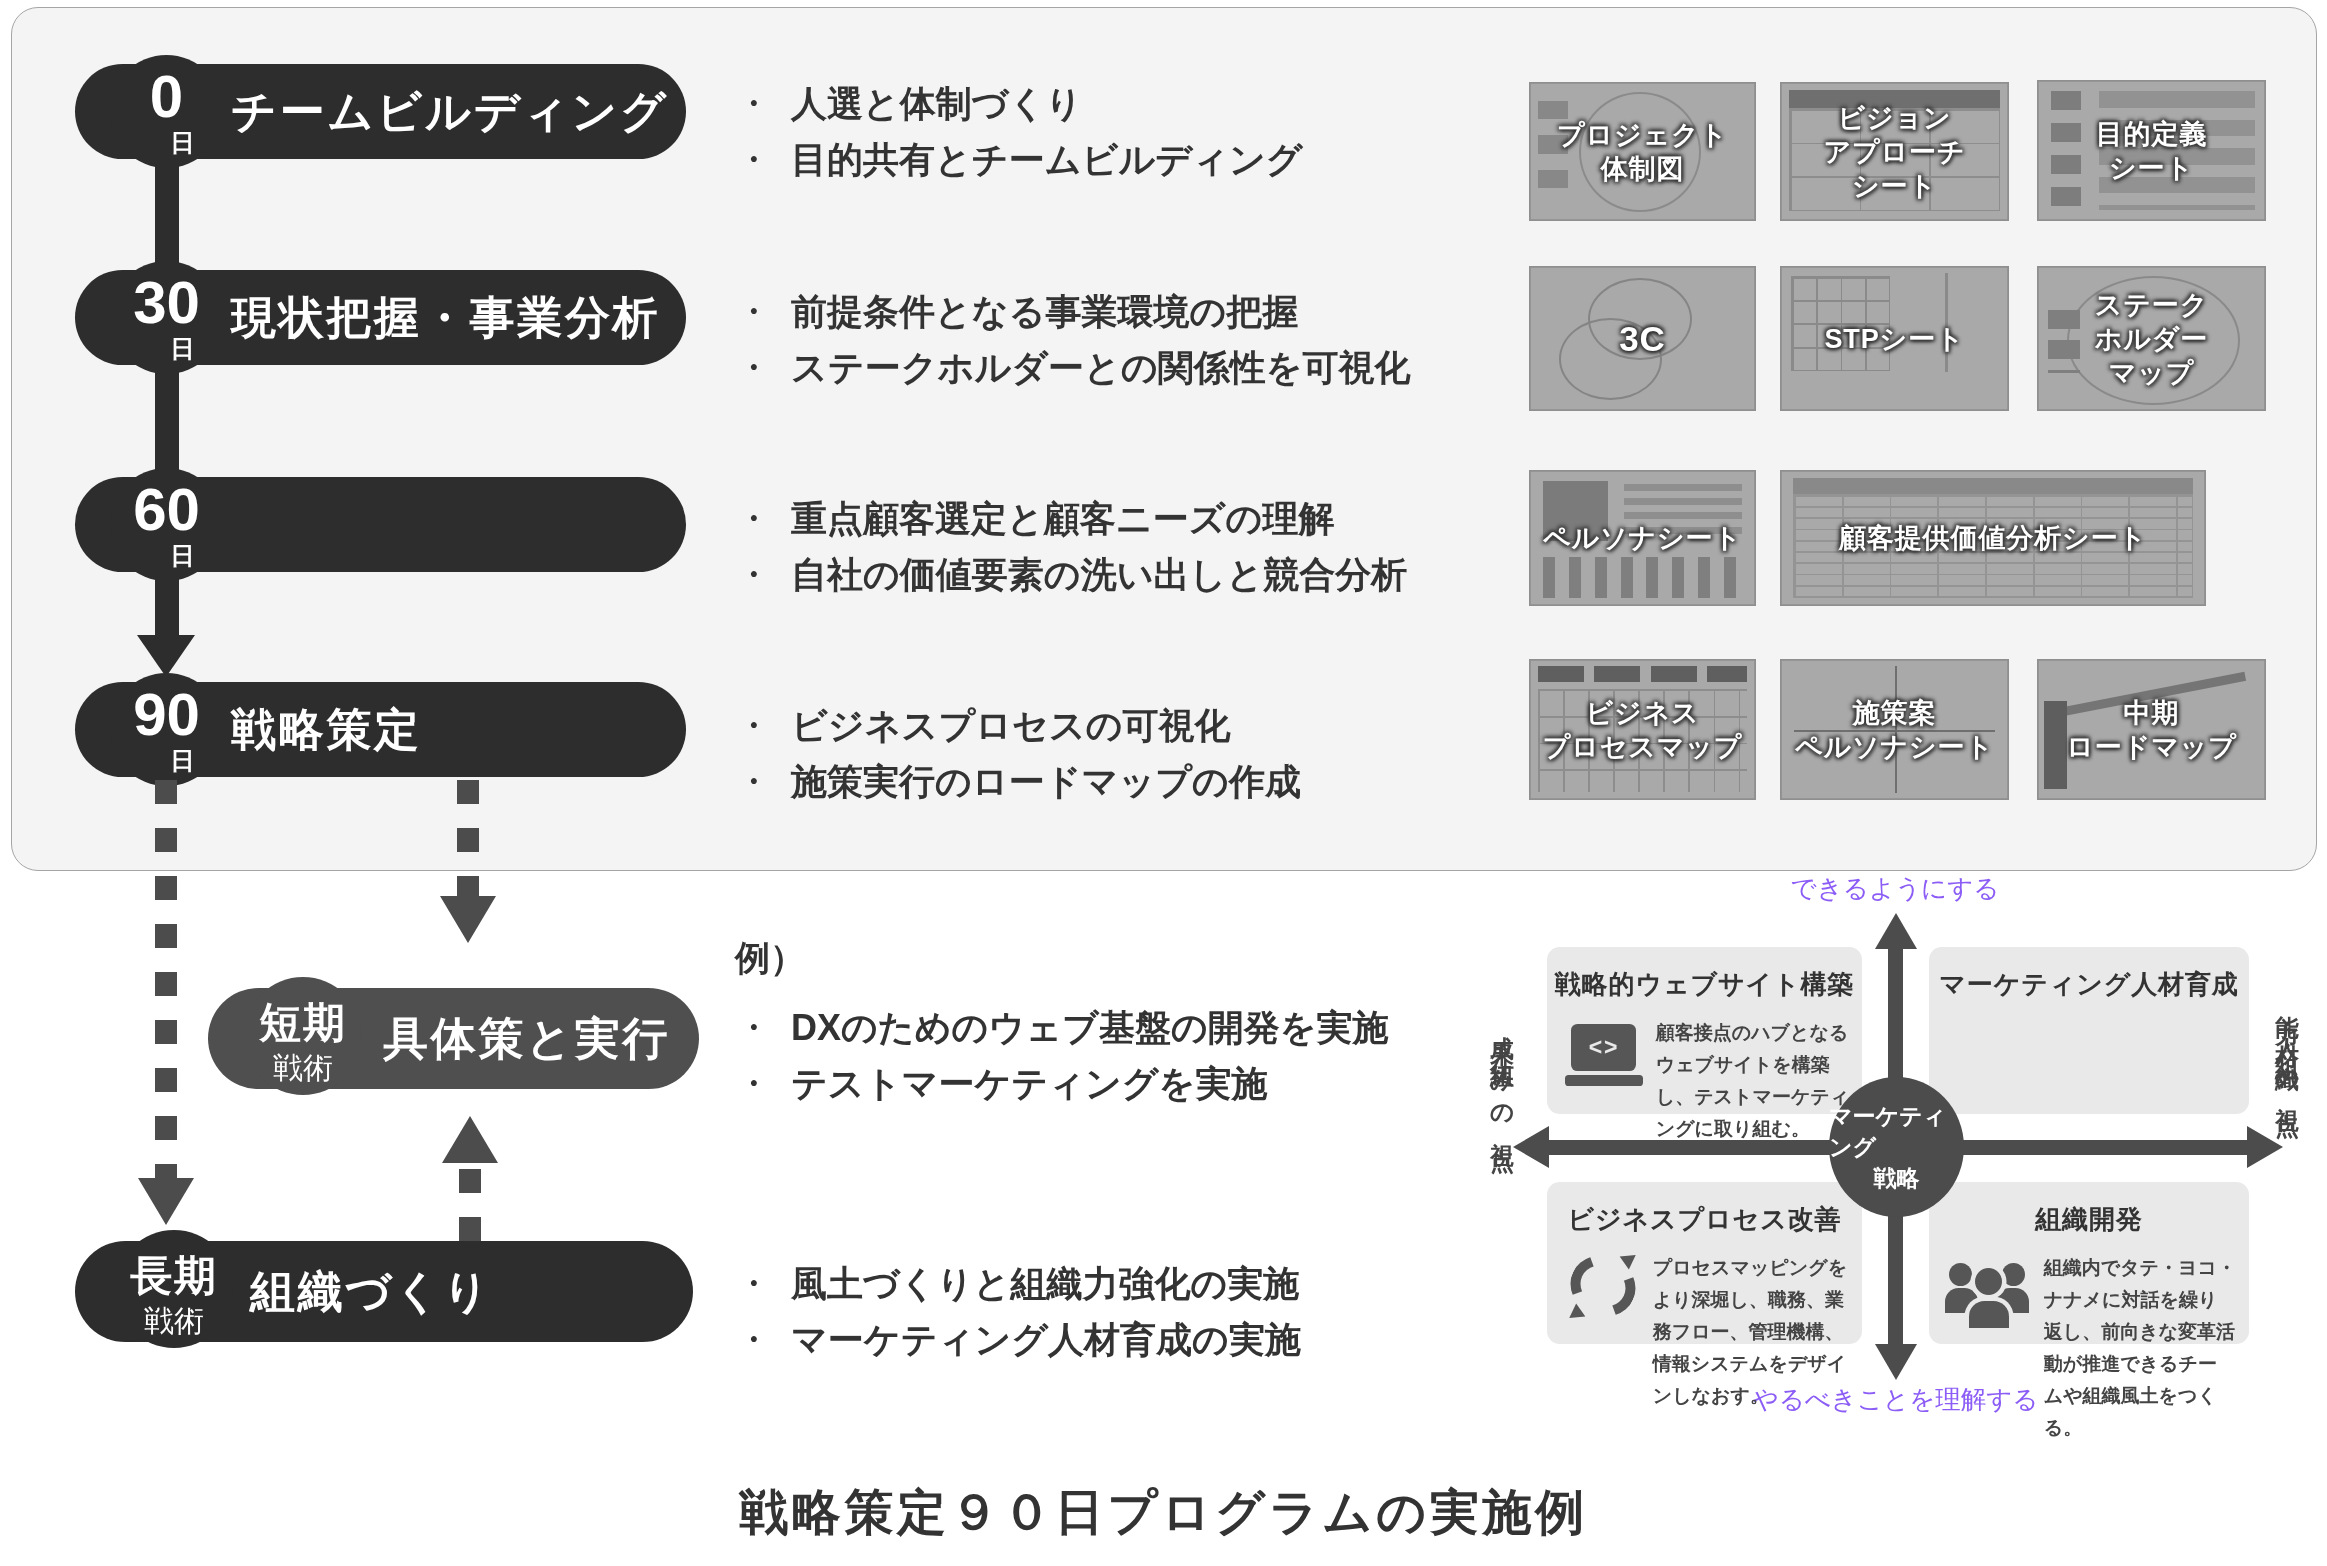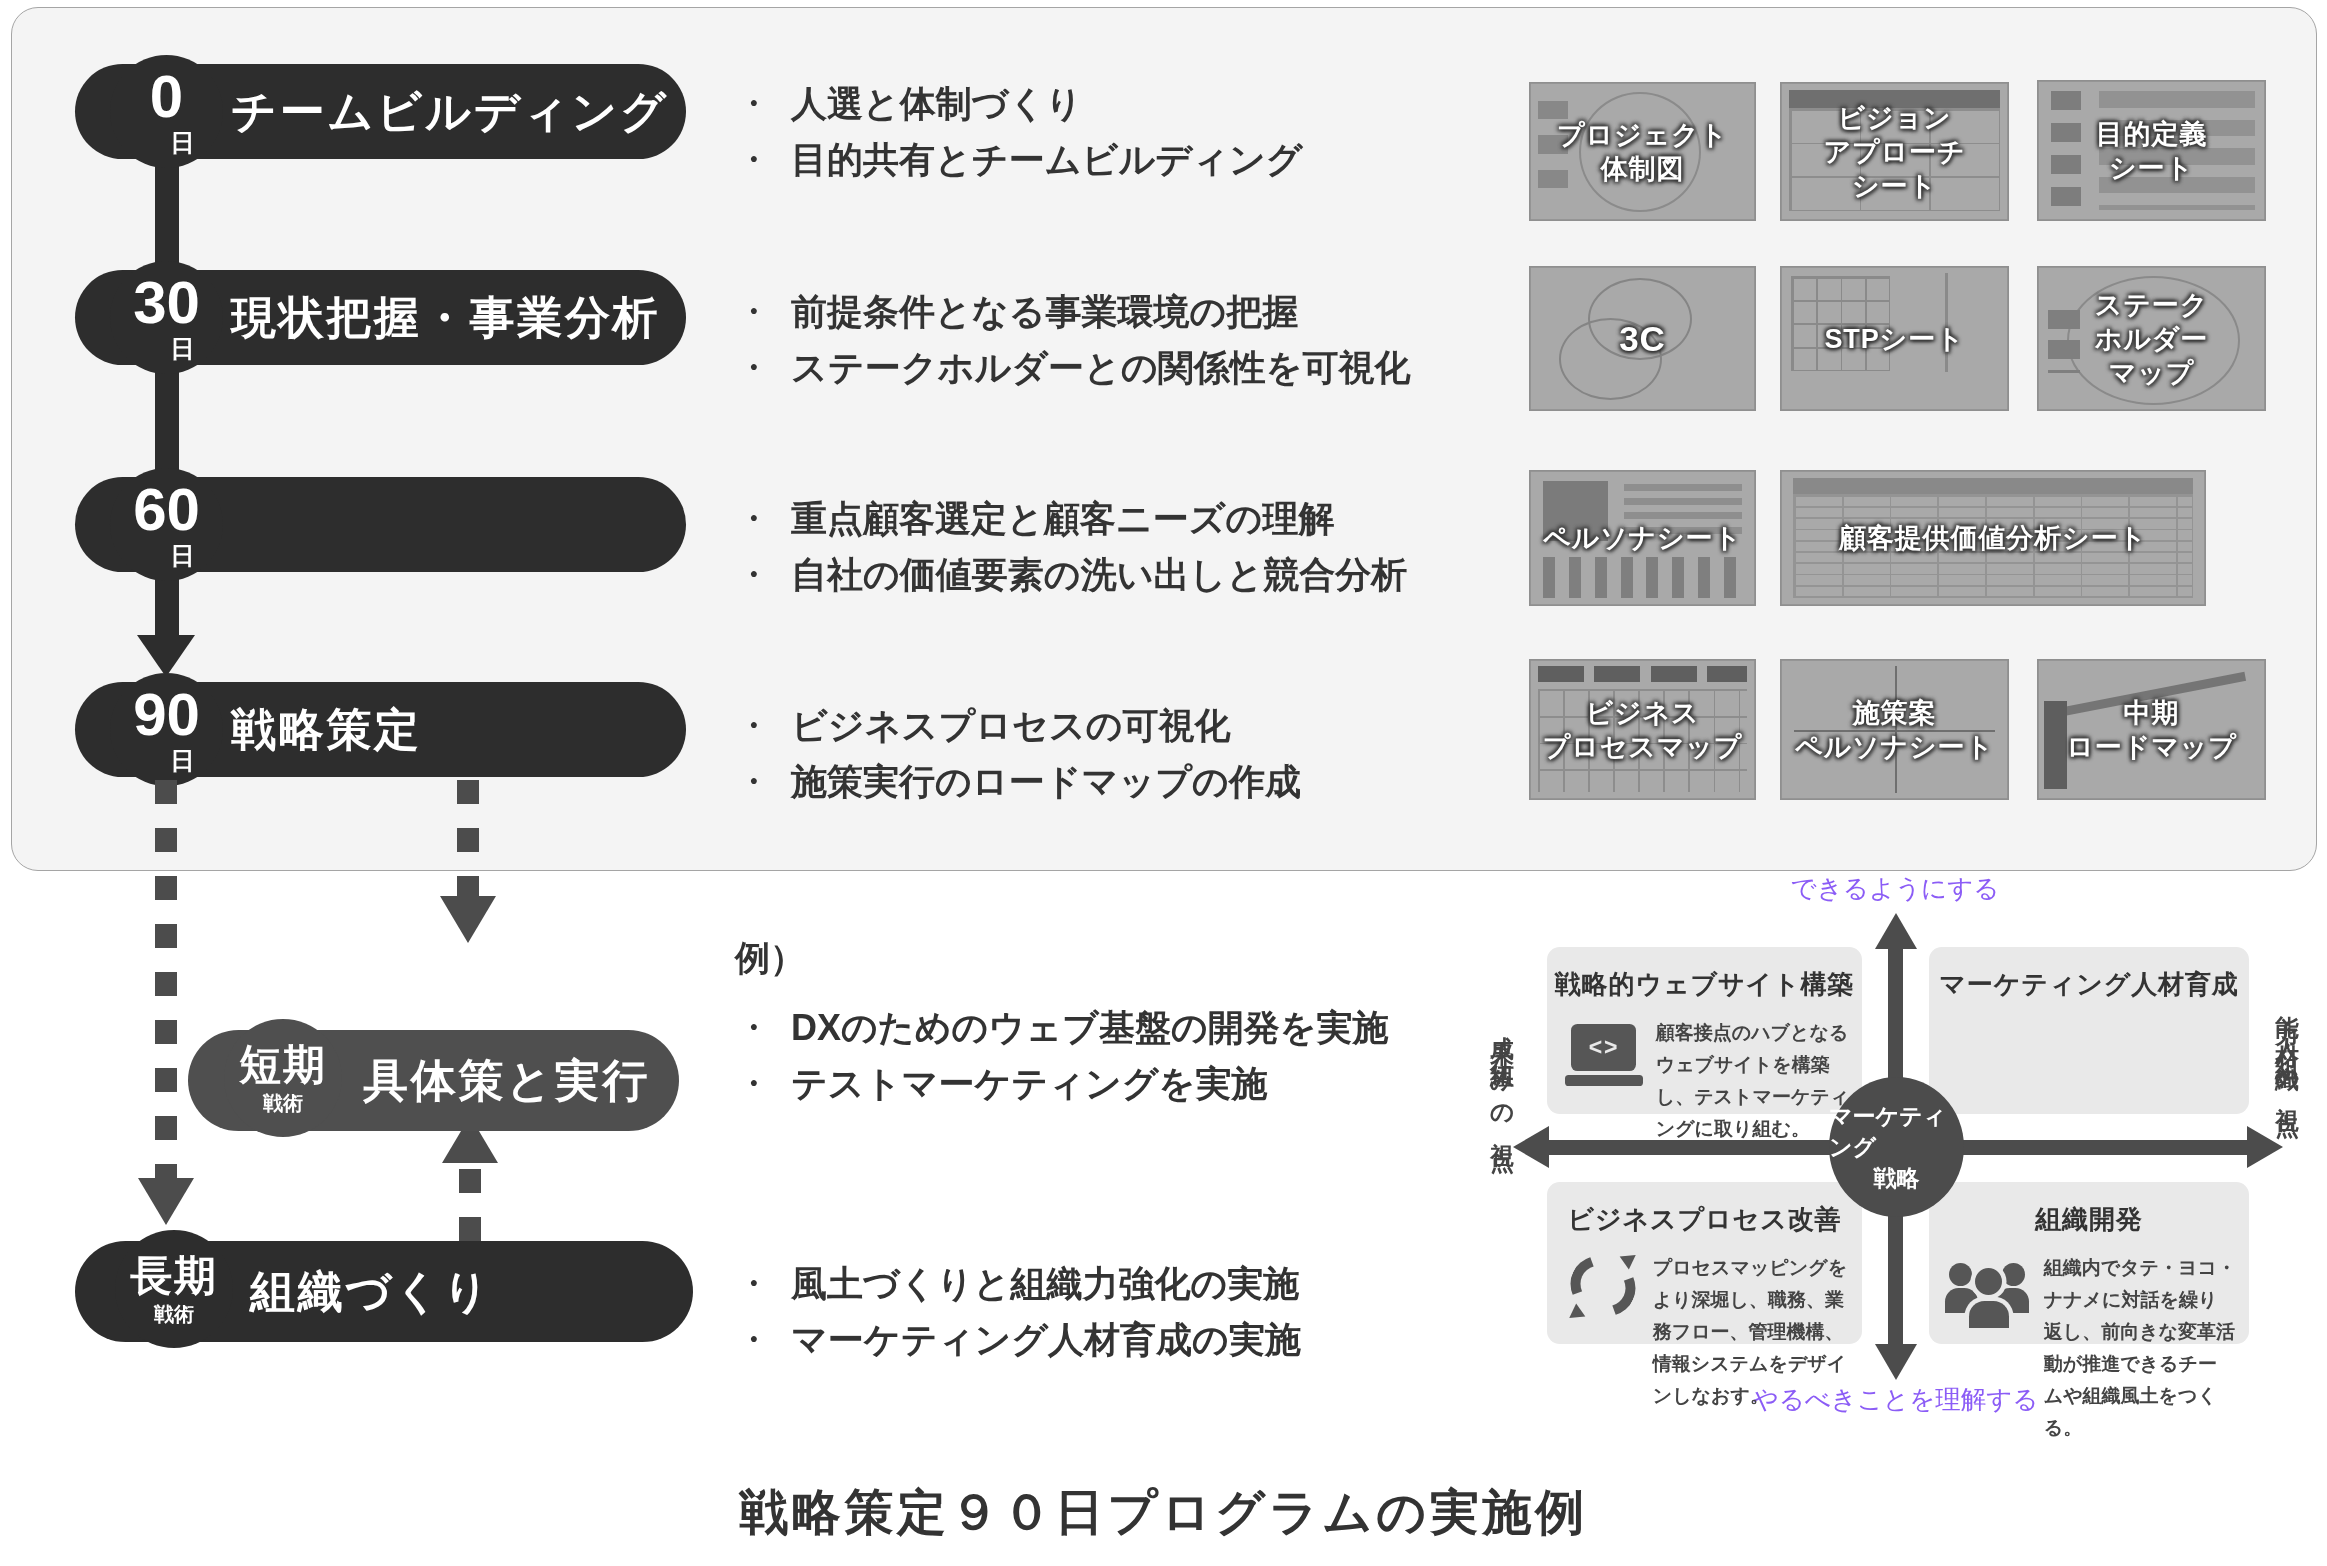--- a/index.html
+++ b/index.html
@@ -77,21 +77,21 @@
   .k-weight::after{left:6%;top:50%;width:88%;height:2.7px;background:#6f6f6f;}
   .k-roadmap::before{left:8%;top:22%;width:84%;height:9px;background:#757575;transform:rotate(-11deg);}
   .k-roadmap::after{left:3%;top:30%;width:10%;height:62%;background:#5e5e5e;}
 
   
   .tpill{position:absolute;height:101px;border-radius:53px;}
   .tpill .bump{position:absolute;top:-11px;width:118px;height:118px;border-radius:50%;}
   .tpill .period{position:absolute;top:7.3px;width:118px;text-align:center;color:#fff;
                  font-size:42px;font-weight:bold;letter-spacing:1.8px;}
   .tpill .sub{position:absolute;top:60px;width:118px;text-align:center;color:#fff;
-              font-size:20px;font-weight:bold;}
+              font-size:30px;font-weight:normal;}
   .tpill .plabel{position:absolute;top:50%;transform:translateY(-50%);color:#fff;
                  font-size:45px;font-weight:bold;letter-spacing:2.7px;white-space:nowrap;}
 
   
   .dashv{position:absolute;width:22px;
     background:repeating-linear-gradient(to bottom,#4c4c4c 0 24.5px,transparent 24.5px 48px);}
   .tri-down-dash{position:absolute;width:0;height:0;border-left:28px solid transparent;
                  border-right:28px solid transparent;border-top:47px solid #4c4c4c;}
   .tri-up-dash{position:absolute;width:0;height:0;border-left:28px solid transparent;
                border-right:28px solid transparent;border-bottom:47px solid #4c4c4c;}
@@ -273,21 +273,21 @@
 ロードマップ</span>
   </div>
 
   <div class="dashv" style="left:155px;top:780px;height:398px;"></div>
   <div class="tri-down-dash" style="left:138px;top:1178px;"></div>
   <div class="dashv" style="left:457px;top:780px;height:116px;"></div>
   <div class="tri-down-dash" style="left:440px;top:896px;"></div>
   <div class="tri-up-dash" style="left:442px;top:1116px;"></div>
   <div class="dashv" style="left:459px;top:1169px;height:72px;"></div>
 
-  <div class="tpill" style="left:188px;top:988px;width:491px;background:#4f4f4f;margin-top:42px;">
+  <div class="tpill" style="left:208px;top:988px;width:491px;background:#4f4f4f;">
     <span class="bump" style="left:36px;background:#4f4f4f;"></span>
     <span class="period" style="left:36px;">短期</span>
     <span class="sub" style="left:36px;">戦術</span>
     <span class="plabel" style="left:175px;">具体策と実行</span>
   </div>
   <div class="tpill" style="left:75px;top:1241px;width:618px;background:#2d2d2d;">
     <span class="bump" style="left:40px;background:#2d2d2d;"></span>
     <span class="period" style="left:40px;">長期</span>
     <span class="sub" style="left:40px;">戦術</span>
     <span class="plabel" style="left:175px;">組織づくり</span>

